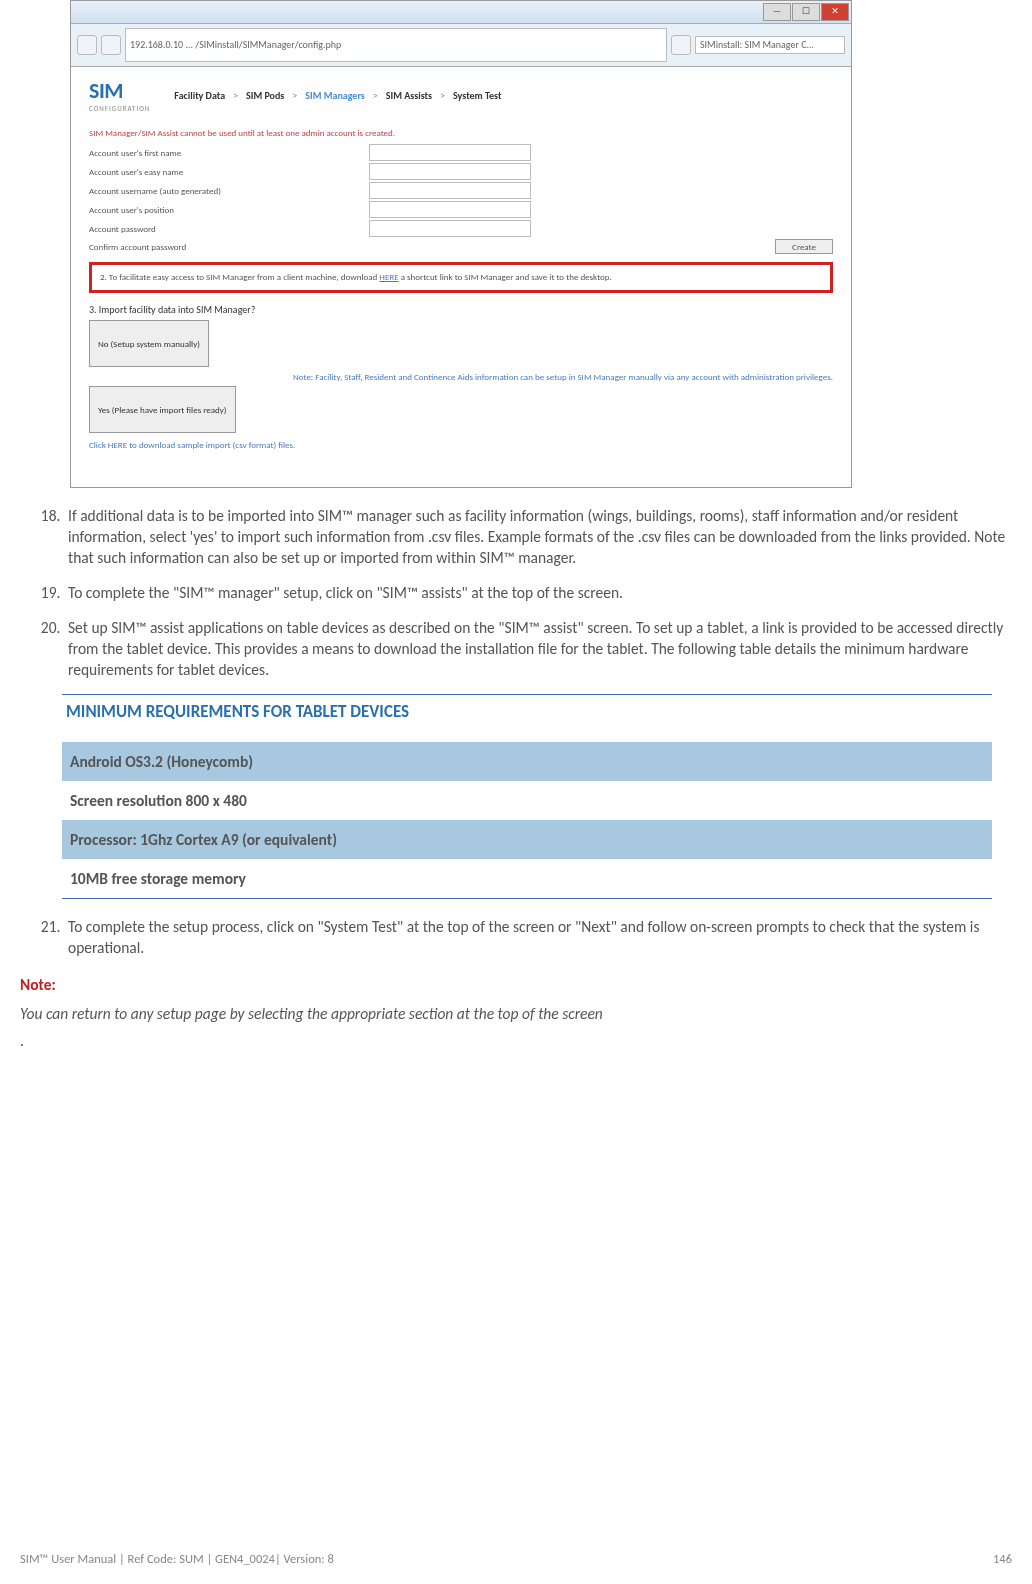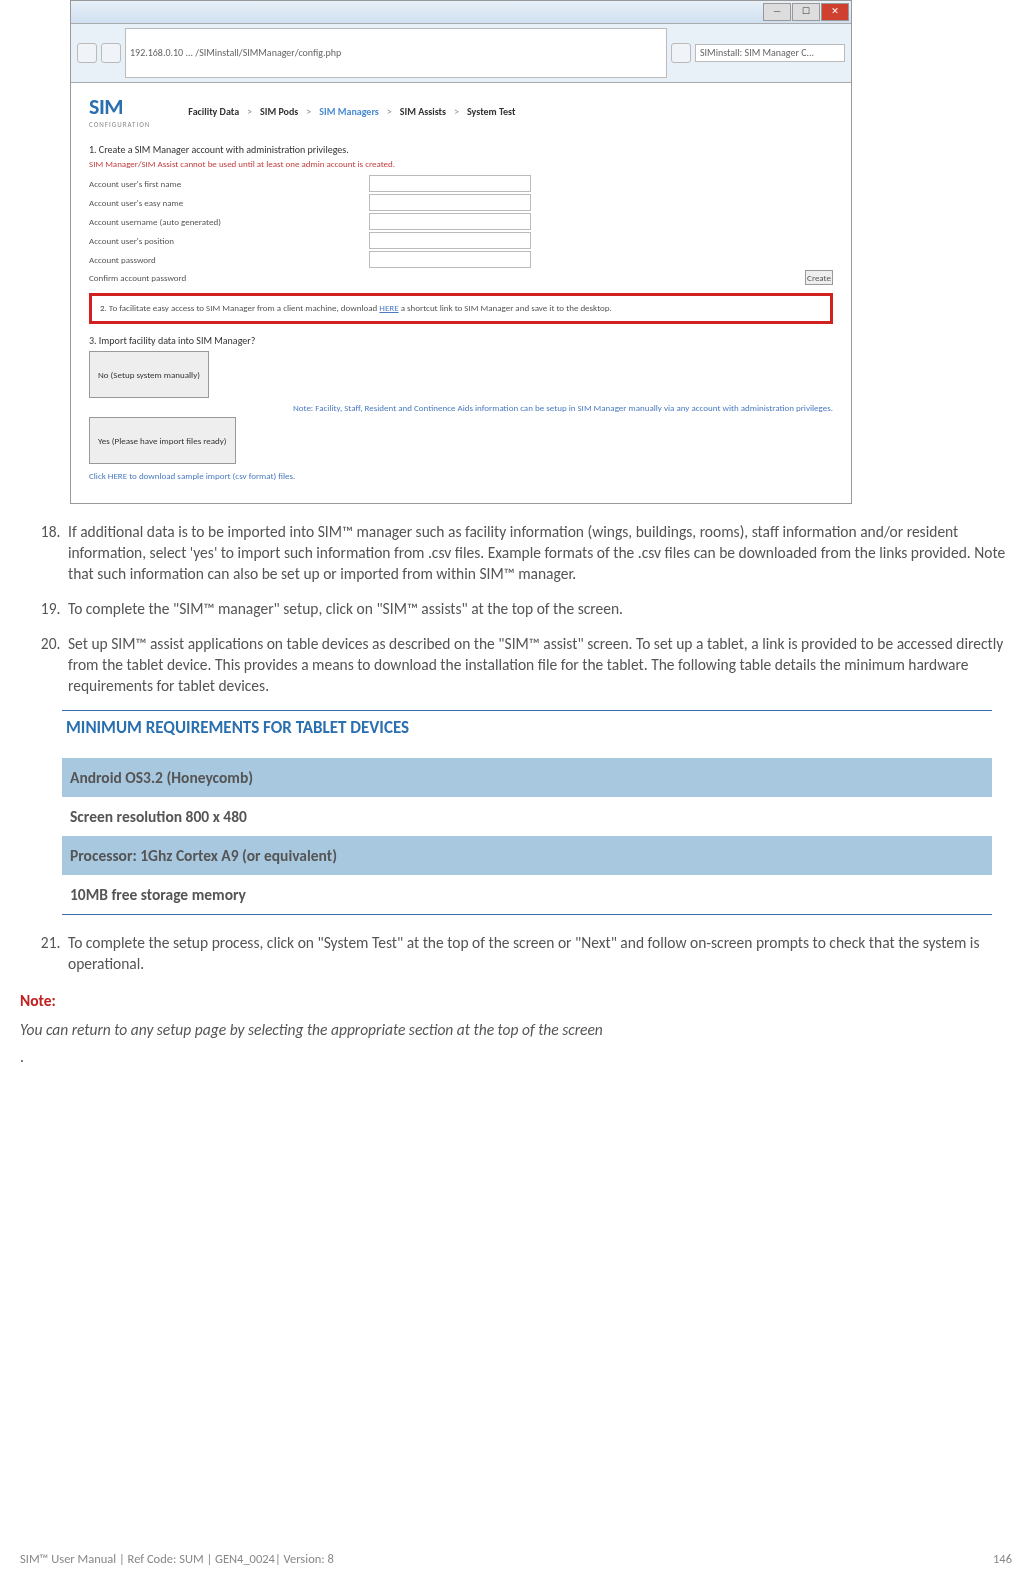--- a/index.html
+++ b/index.html
@@ -58,44 +58,44 @@
     border: 1px solid #bbb;
     border-radius: 3px;
     background: #f0f4f8;
   }
   .addr-field {
     flex: 1;
     background: white;
     border: 1px solid #bbb;
     height: 16px;
     line-height: 16px;
-    padding: 16px 4px;
+    padding: 8px 4px;
   }
   .addr-search {
     width: 140px;
     background: white;
     border: 1px solid #bbb;
     height: 16px;
     line-height: 16px;
     padding: 0 4px;
   }
   .app-body { background: white; padding: 10px 18px; min-height: 400px; }
-  .app-header { display: flex; align-items: center; gap: 38px; margin-bottom: 14px; }
+  .app-header { display: flex; align-items: center; gap: 24px; margin-bottom: 14px; }
   .logo { font-weight: bold; color: #2a6faf; font-size: 22px; letter-spacing: -0.5px; }
   .logo-sub { font-size: 7px; color: #888; letter-spacing: 1px; }
   .nav { display: flex; gap: 8px; font-size: 10px; font-weight: bold; align-items: center; }
   .nav span.sep { font-weight: normal; color: #888; }
   .nav-active { color: #4a8cd0; }
   .section-title { font-size: 10px; color: #333; margin: 8px 0 2px 0; }
   .warn-text { font-size: 9px; color: #c04040; margin-bottom: 6px; }
   .form-row { display: flex; align-items: center; font-size: 9px; color: #555; margin: 2px 0; }
   .form-row .label { width: 280px; }
   .form-row .field { width: 160px; height: 15px; background: white; border: 1px solid #bbb; }
   .create-row { display: flex; justify-content: space-between; align-items: center; font-size: 9px; color:#555; margin: 2px 0 8px 0; }
-  .create-btn { border: 1px solid #999; background: #eee; padding: 1px 1px; font-size: 9px; }
+  .create-btn { border: 1px solid #999; background: #eee; padding: 1px 16px; font-size: 9px; }
   .highlight-box { border: 3px solid #d02020; padding: 6px 8px; margin: 6px 0 10px 0; font-size: 9px; color: #555; line-height: 1.4; }
   .highlight-box .link { color: #4a7ac0; text-decoration: underline; }
   .imp-btn { border: 1px solid #999; background: #eee; padding: 17px 8px; font-size: 9px; display: inline-block; margin: 2px 0; }
   .note-txt { font-size: 9px; color: #4a7ac0; margin: 2px 0; text-align: right; }
   .dl-txt { font-size: 9px; color: #4a7ac0; margin: 4px 0; }
 
   ol.main-list {
     margin: 18px 0 0 0;
     padding-left: 44px;
     font-size: 15.5px;
@@ -172,21 +172,20 @@
           <span>SIM Pods</span>
             <span class="sep">&gt;</span>
           <span class="nav-active">SIM Managers</span>
             <span class="sep">&gt;</span>
           <span>SIM Assists</span>
             <span class="sep">&gt;</span>
           <span>System Test</span>
         </div>
       </div>
 
-      <div class="section-title">1. Create a SIM Manager account with administration privileges.</div>
       <div class="warn-text">SIM Manager/SIM Assist cannot be used until at least one admin account is created.</div>
       <div class="form-row">
           <div class="label">Account user's first name</div>
           <div class="field"></div>
         </div>
       <div class="form-row">
           <div class="label">Account user's easy name</div>
           <div class="field"></div>
         </div>
       <div class="form-row">

